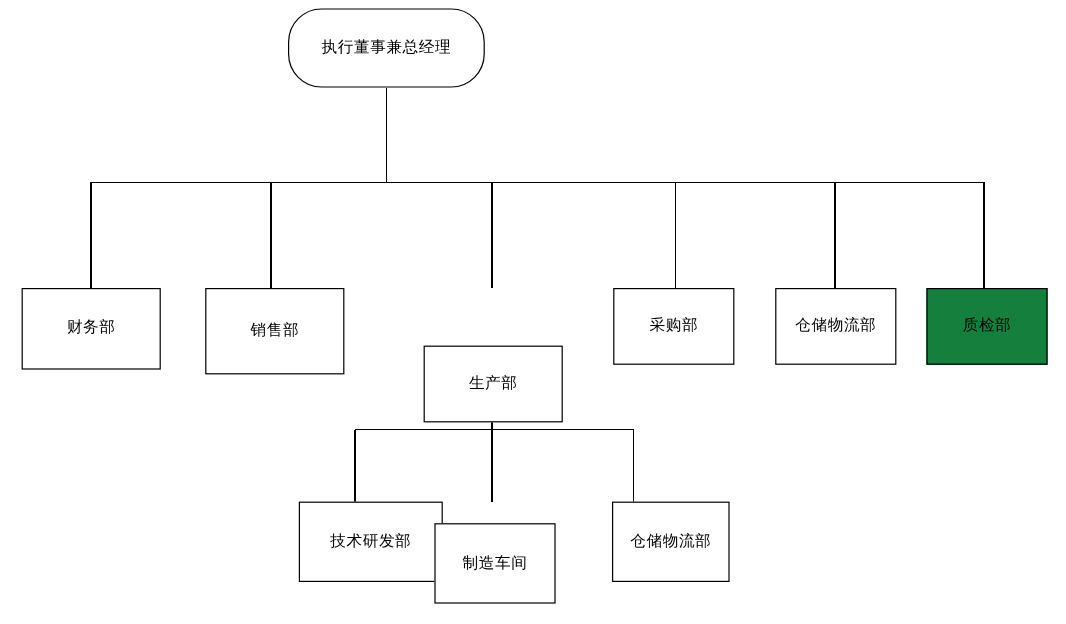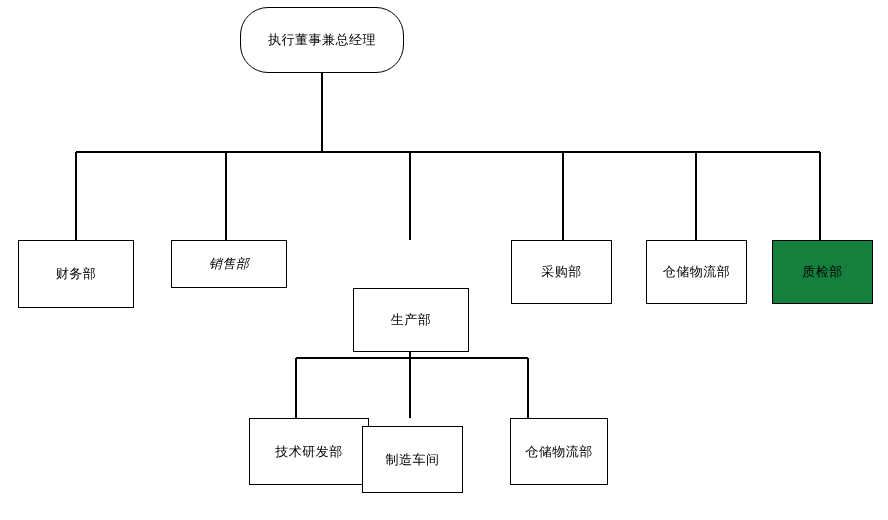--- a/index.html
+++ b/index.html
@@ -69,38 +69,38 @@
         <line x1="528" x2="528" y1="358" y2="418" stroke="#000000"></line>
       </g>
   </svg>
   <div id="node-layer">
       <div class="node-box level-0" style="left: 240px; top: 7px; width: 164px; height: 66px; border-color: rgb(0, 0, 0); background: rgb(255, 255, 255); border-radius: 28px;">
         <span class="node-label">执行董事兼总经理</span>
       </div>
       <div class="node-box level-1" style="left: 18px; top: 240px; width: 116px; height: 68px; border-color: rgb(0, 0, 0); background: rgb(255, 255, 255);">
         <span class="node-label">财务部</span>
       </div>
-      <div class="node-box level-1" style="left: 171px; top: 240px; width: 116px; height: 48px; border-color: rgb(0, 0, 0); background: rgb(255, 255, 255); font-style: italic;">
+      <div class="node-box level-1" style="left: 171px; top: 240px; width: 116px; height: 72px; border-color: rgb(0, 0, 0); background: rgb(255, 255, 255);">
         <span class="node-label">销售部</span>
       </div>
       <div class="node-box level-1" style="left: 353px; top: 240px; width: 116px; height: 64px; border-color: rgb(0, 0, 0); background: rgb(255, 255, 255); margin-top: 48px;">
         <span class="node-label">生产部</span>
       </div>
       <div class="node-box level-1" style="left: 511px; top: 240px; width: 101px; height: 64px; border-color: rgb(0, 0, 0); background: rgb(255, 255, 255);">
         <span class="node-label">采购部</span>
       </div>
       <div class="node-box level-1" style="left: 646px; top: 240px; width: 101px; height: 64px; border-color: rgb(0, 0, 0); background: rgb(255, 255, 255);">
         <span class="node-label">仓储物流部</span>
       </div>
       <div class="node-box level-1" style="left: 772px; top: 240px; width: 101px; height: 64px; border-color: rgb(0, 0, 0); background: #15803d;">
         <span class="node-label">质检部</span>
       </div>
       <div class="node-box level-2" style="left: 249px; top: 418px; width: 120px; height: 67px; border-color: rgb(0, 0, 0); background: rgb(255, 255, 255);">
         <span class="node-label">技术研发部</span>
       </div>
-      <div class="node-box level-2" style="left: 362px; top: 426px; width: 101px; height: 67px; border-color: rgb(0, 0, 0); background: rgb(255, 255, 255);">
+      <div class="node-box level-2" style="left: 362px; top: 436px; width: 101px; height: 67px; border-color: rgb(0, 0, 0); background: rgb(255, 255, 255);">
         <span class="node-label">制造车间</span>
       </div>
       <div class="node-box level-2" style="left: 478px; top: 418px; width: 98px; height: 67px; border-color: rgb(0, 0, 0); background: rgb(255, 255, 255); margin-left: 32px;">
         <span class="node-label">仓储物流部</span>
       </div>
     </div>
 </div>
 
 </body></html>

